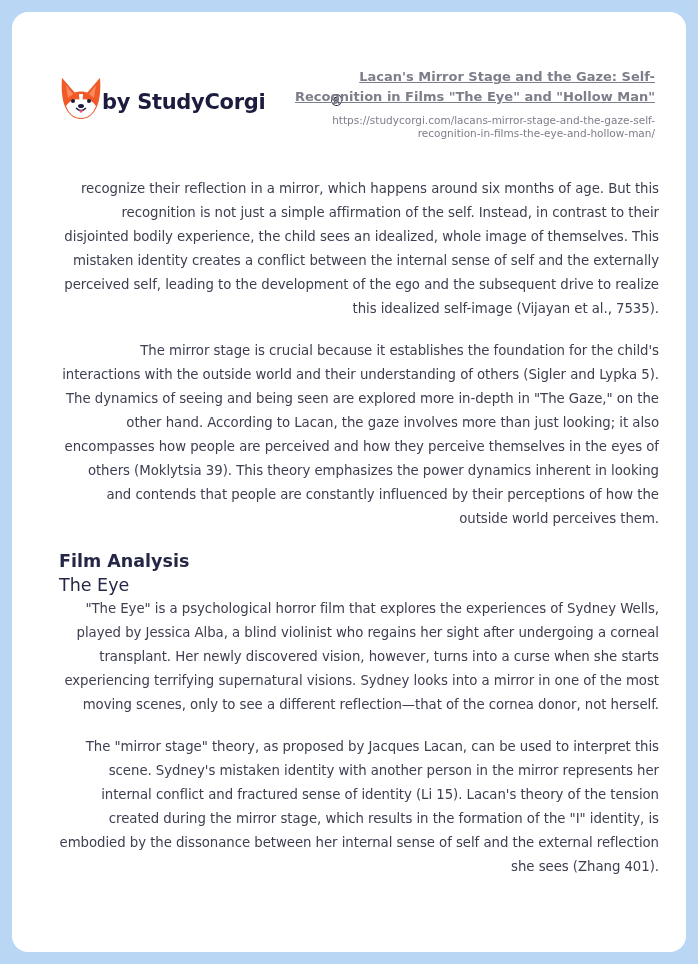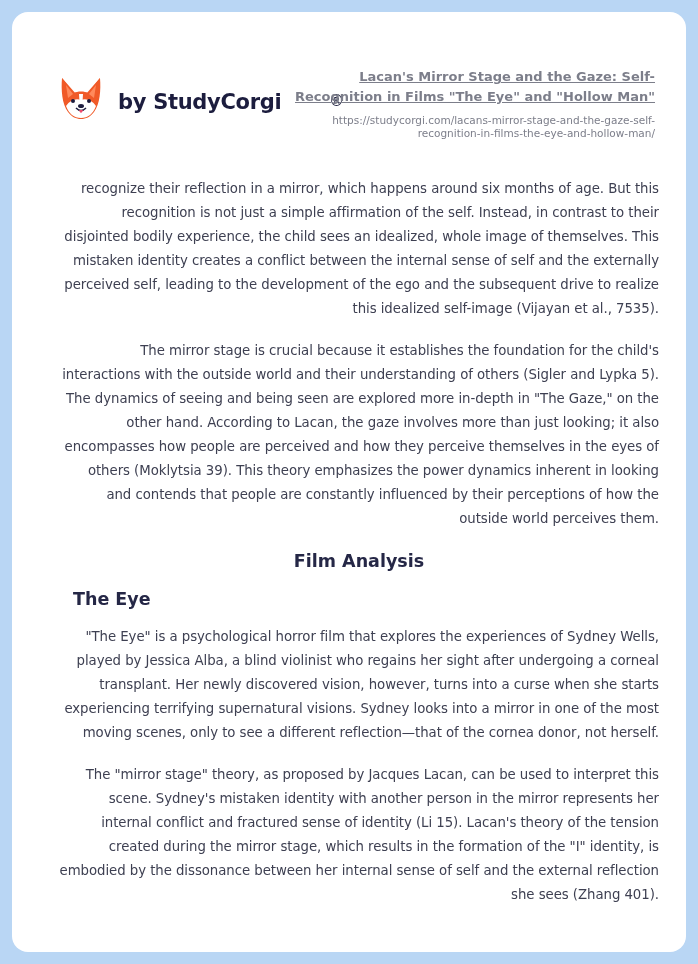--- a/index.html
+++ b/index.html
@@ -37,21 +37,21 @@
       top: 64px;
       display: flex;
       align-items: center;
     }
     .logo-icon {
       width: 42px;
       height: 46px;
       display: block;
     }
     .logo-text {
-      margin-left: 16px;
+      margin-left: 0;
       font-family: "DejaVu Sans", sans-serif;
       font-weight: bold;
       font-size: 21px;
       color: #1c1d3e;
       letter-spacing: -0.3px;
       position: relative;
       top: 3px;
     }
     .logo-reg {
       position: absolute;
@@ -97,26 +97,25 @@
       margin: 0 0 18px 0;
       letter-spacing: -0.05px;
       text-align: right;
     }
     .content h2 {
       margin: 0;
       font-size: 17.5px;
       font-weight: bold;
       color: #252746;
       line-height: 24px;
-      text-align: center;
     }
     .content h3 {
-      margin: 14px;
+      margin: 0;
       font-size: 17.5px;
-      font-weight: bold;
+      font-weight: normal;
       color: #252746;
       line-height: 24px;
     }
     .h-film { margin-top: 0px; }
     .h-eye { margin-top: 12px; margin-bottom: 18px; }
   </style>
 </head>
 <body>
 
 <div class="card">

